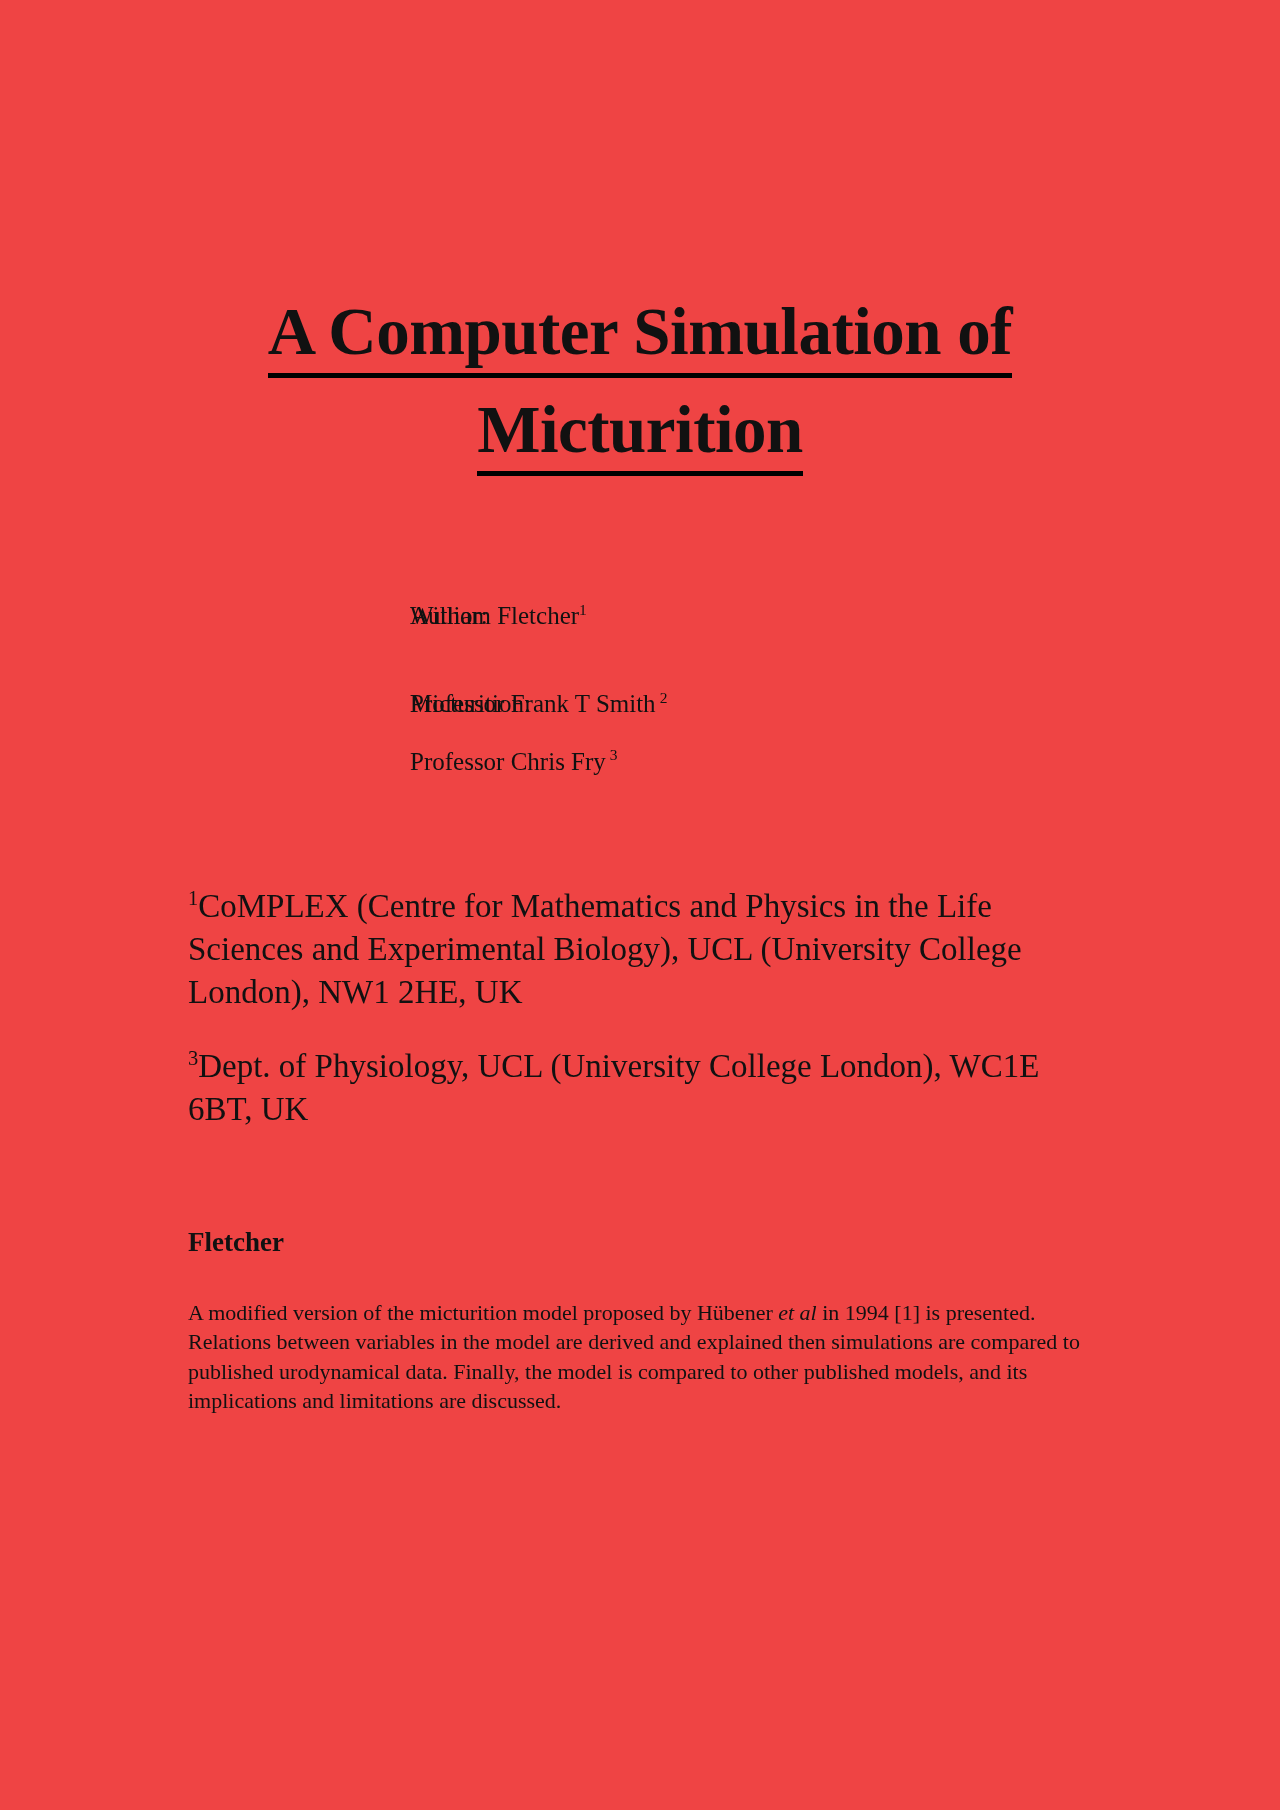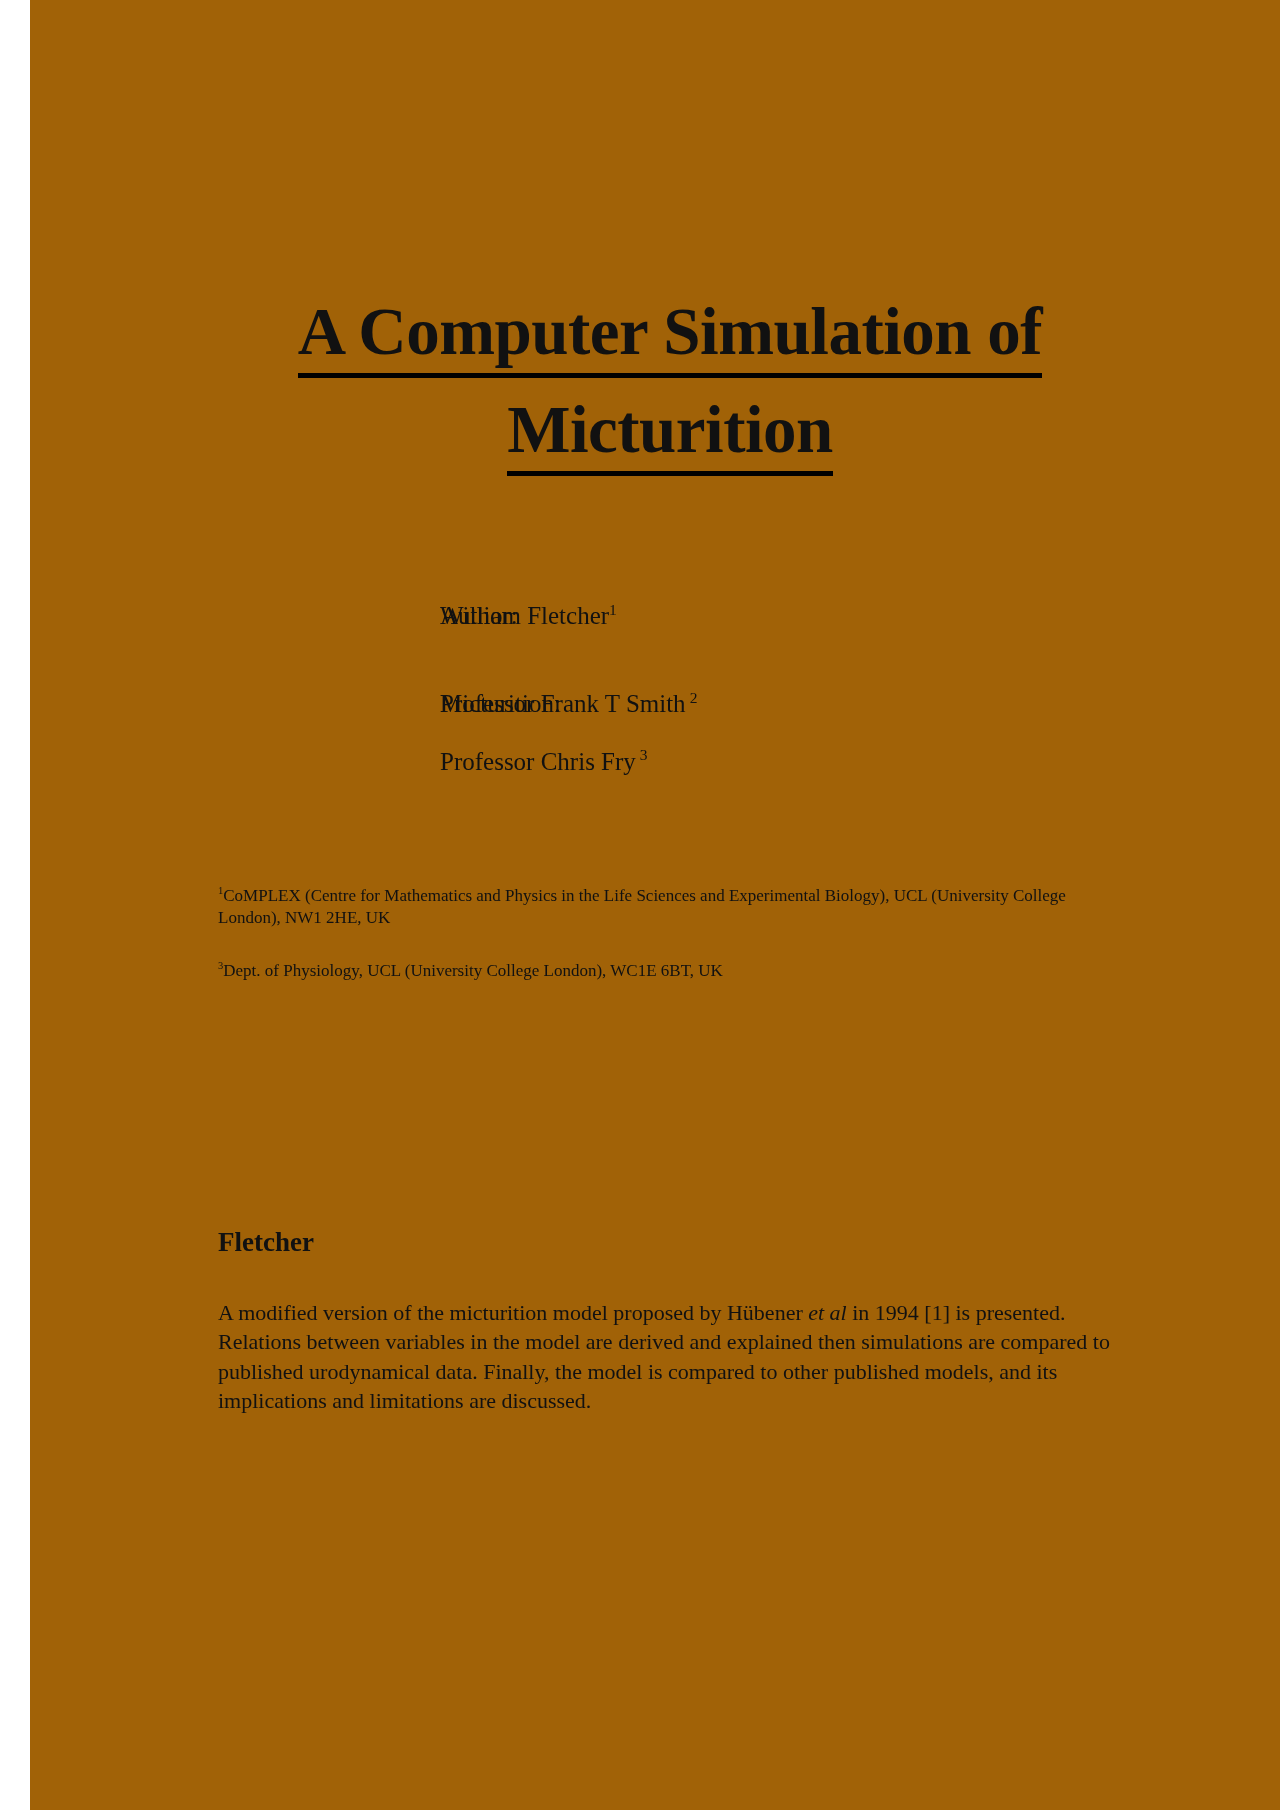--- a/index.html
+++ b/index.html
@@ -12,22 +12,21 @@
     height: 1810px;
     position: relative;
     font-family: "Liberation Serif", "DejaVu Serif", serif;
     color: #111111;
     overflow: hidden;
   }
 
   .page {
     position: absolute;
     inset: 0;
-    background: #a16207;
-    margin-left: 30px;
+    background: #ef4444;
   }
 
   
   .title-block {
     position: absolute;
     top: 292px;
     left: 188px;
     width: 904px;
     text-align: center;
   }
@@ -82,21 +81,21 @@
     line-height: 0;
   }
   .sp-sup { margin-left: 4px; }
 
   
   .affiliations {
     position: absolute;
     top: 885px;
     left: 188px;
     width: 910px;
-    font-size: 17px;
+    font-size: 33px;
     line-height: 1.30;
   }
   .affiliation + .affiliation {
     margin-top: 31px;
   }
 
   
   .abstract-heading {
     position: absolute;
     top: 1227px;

